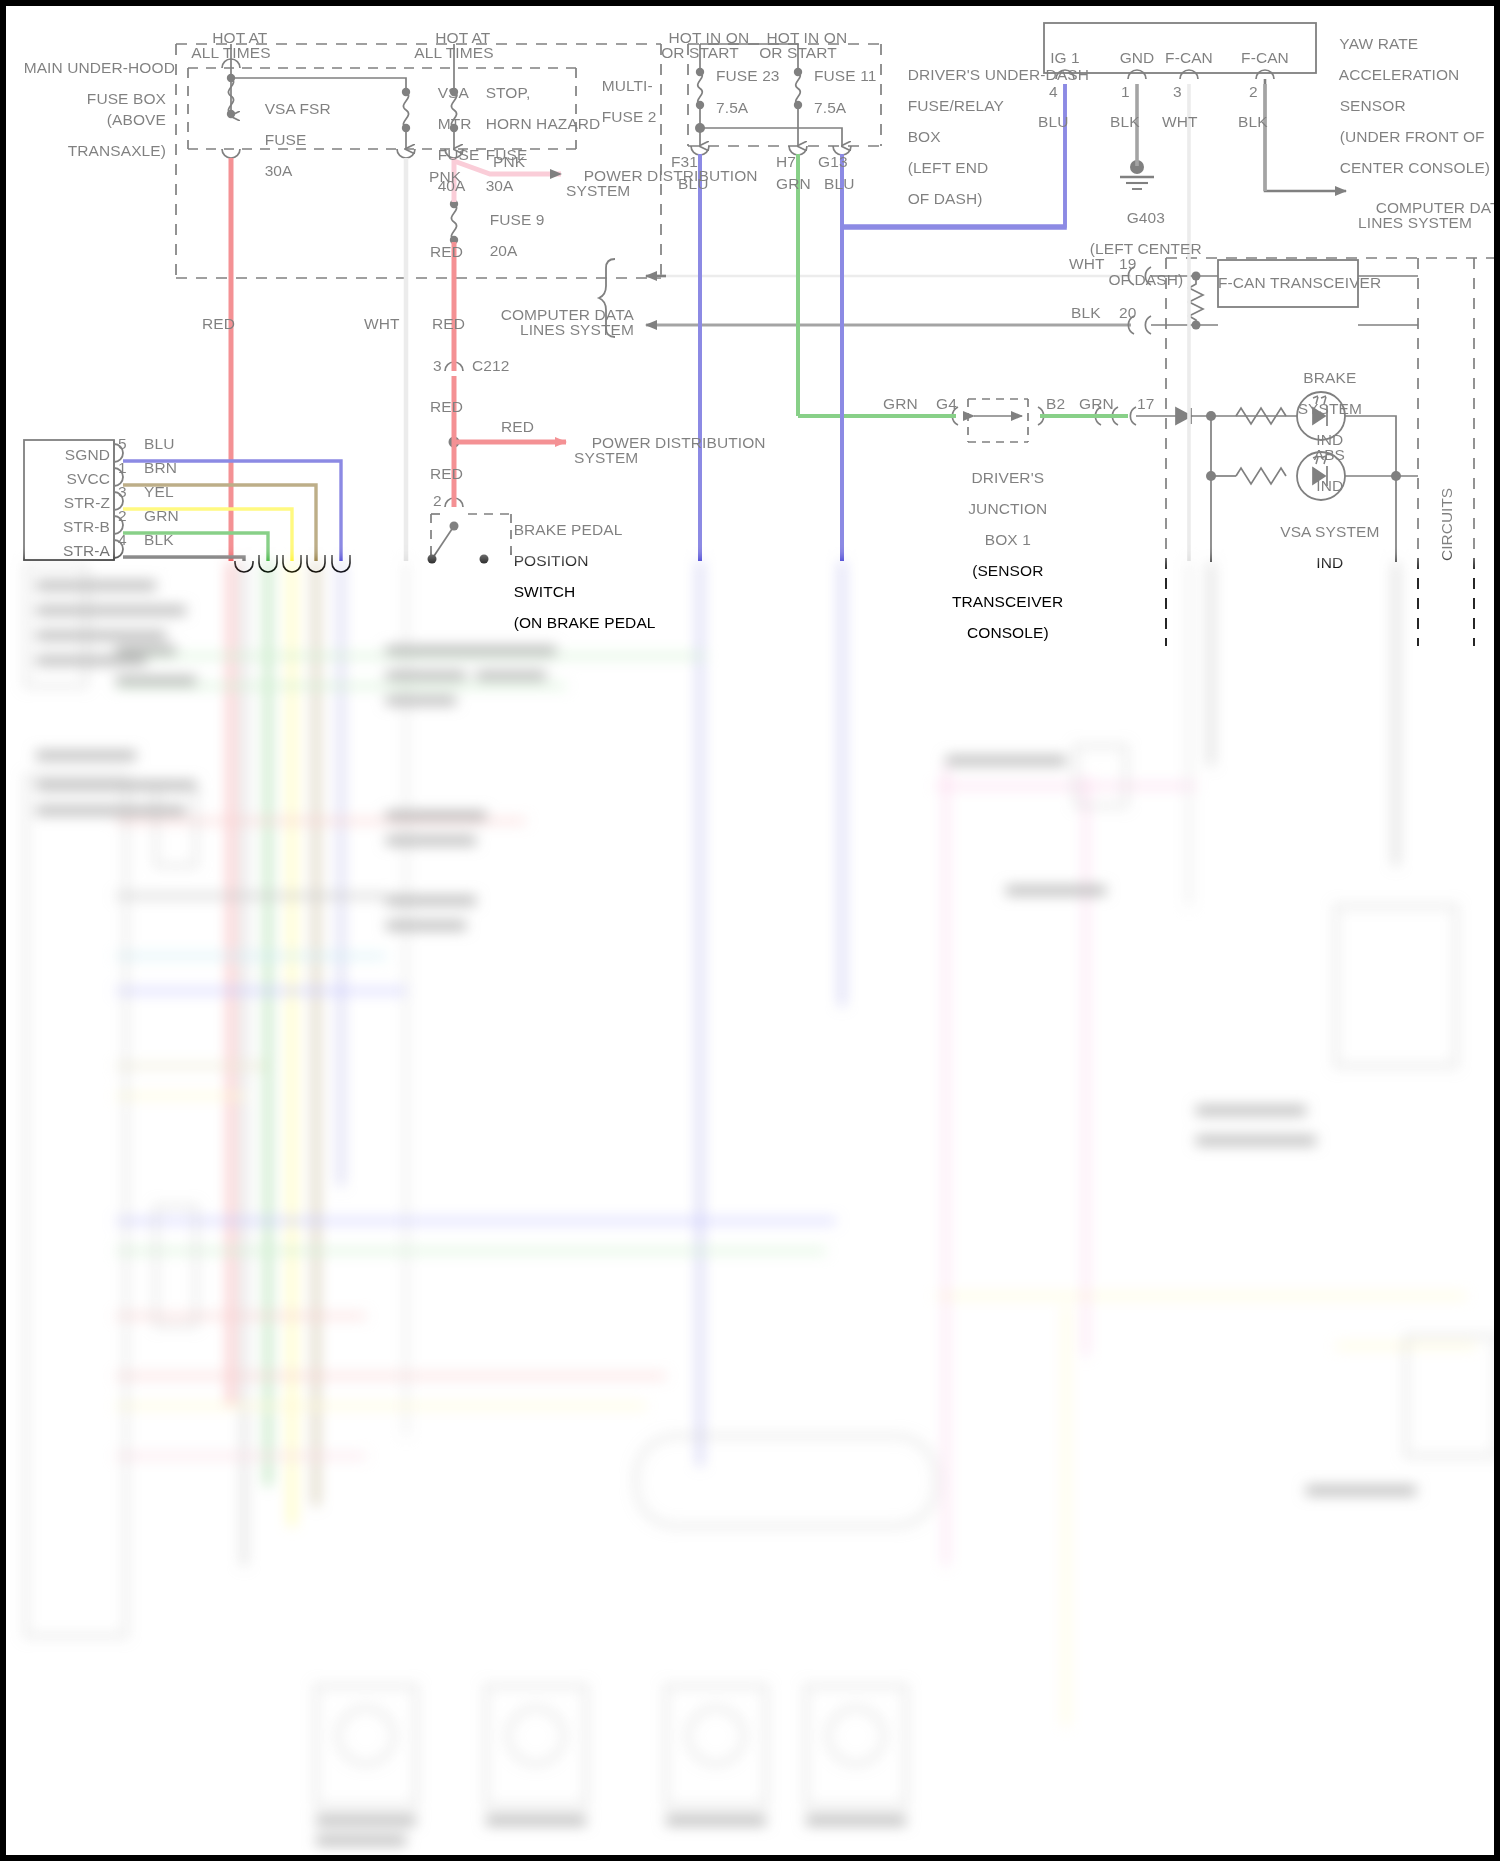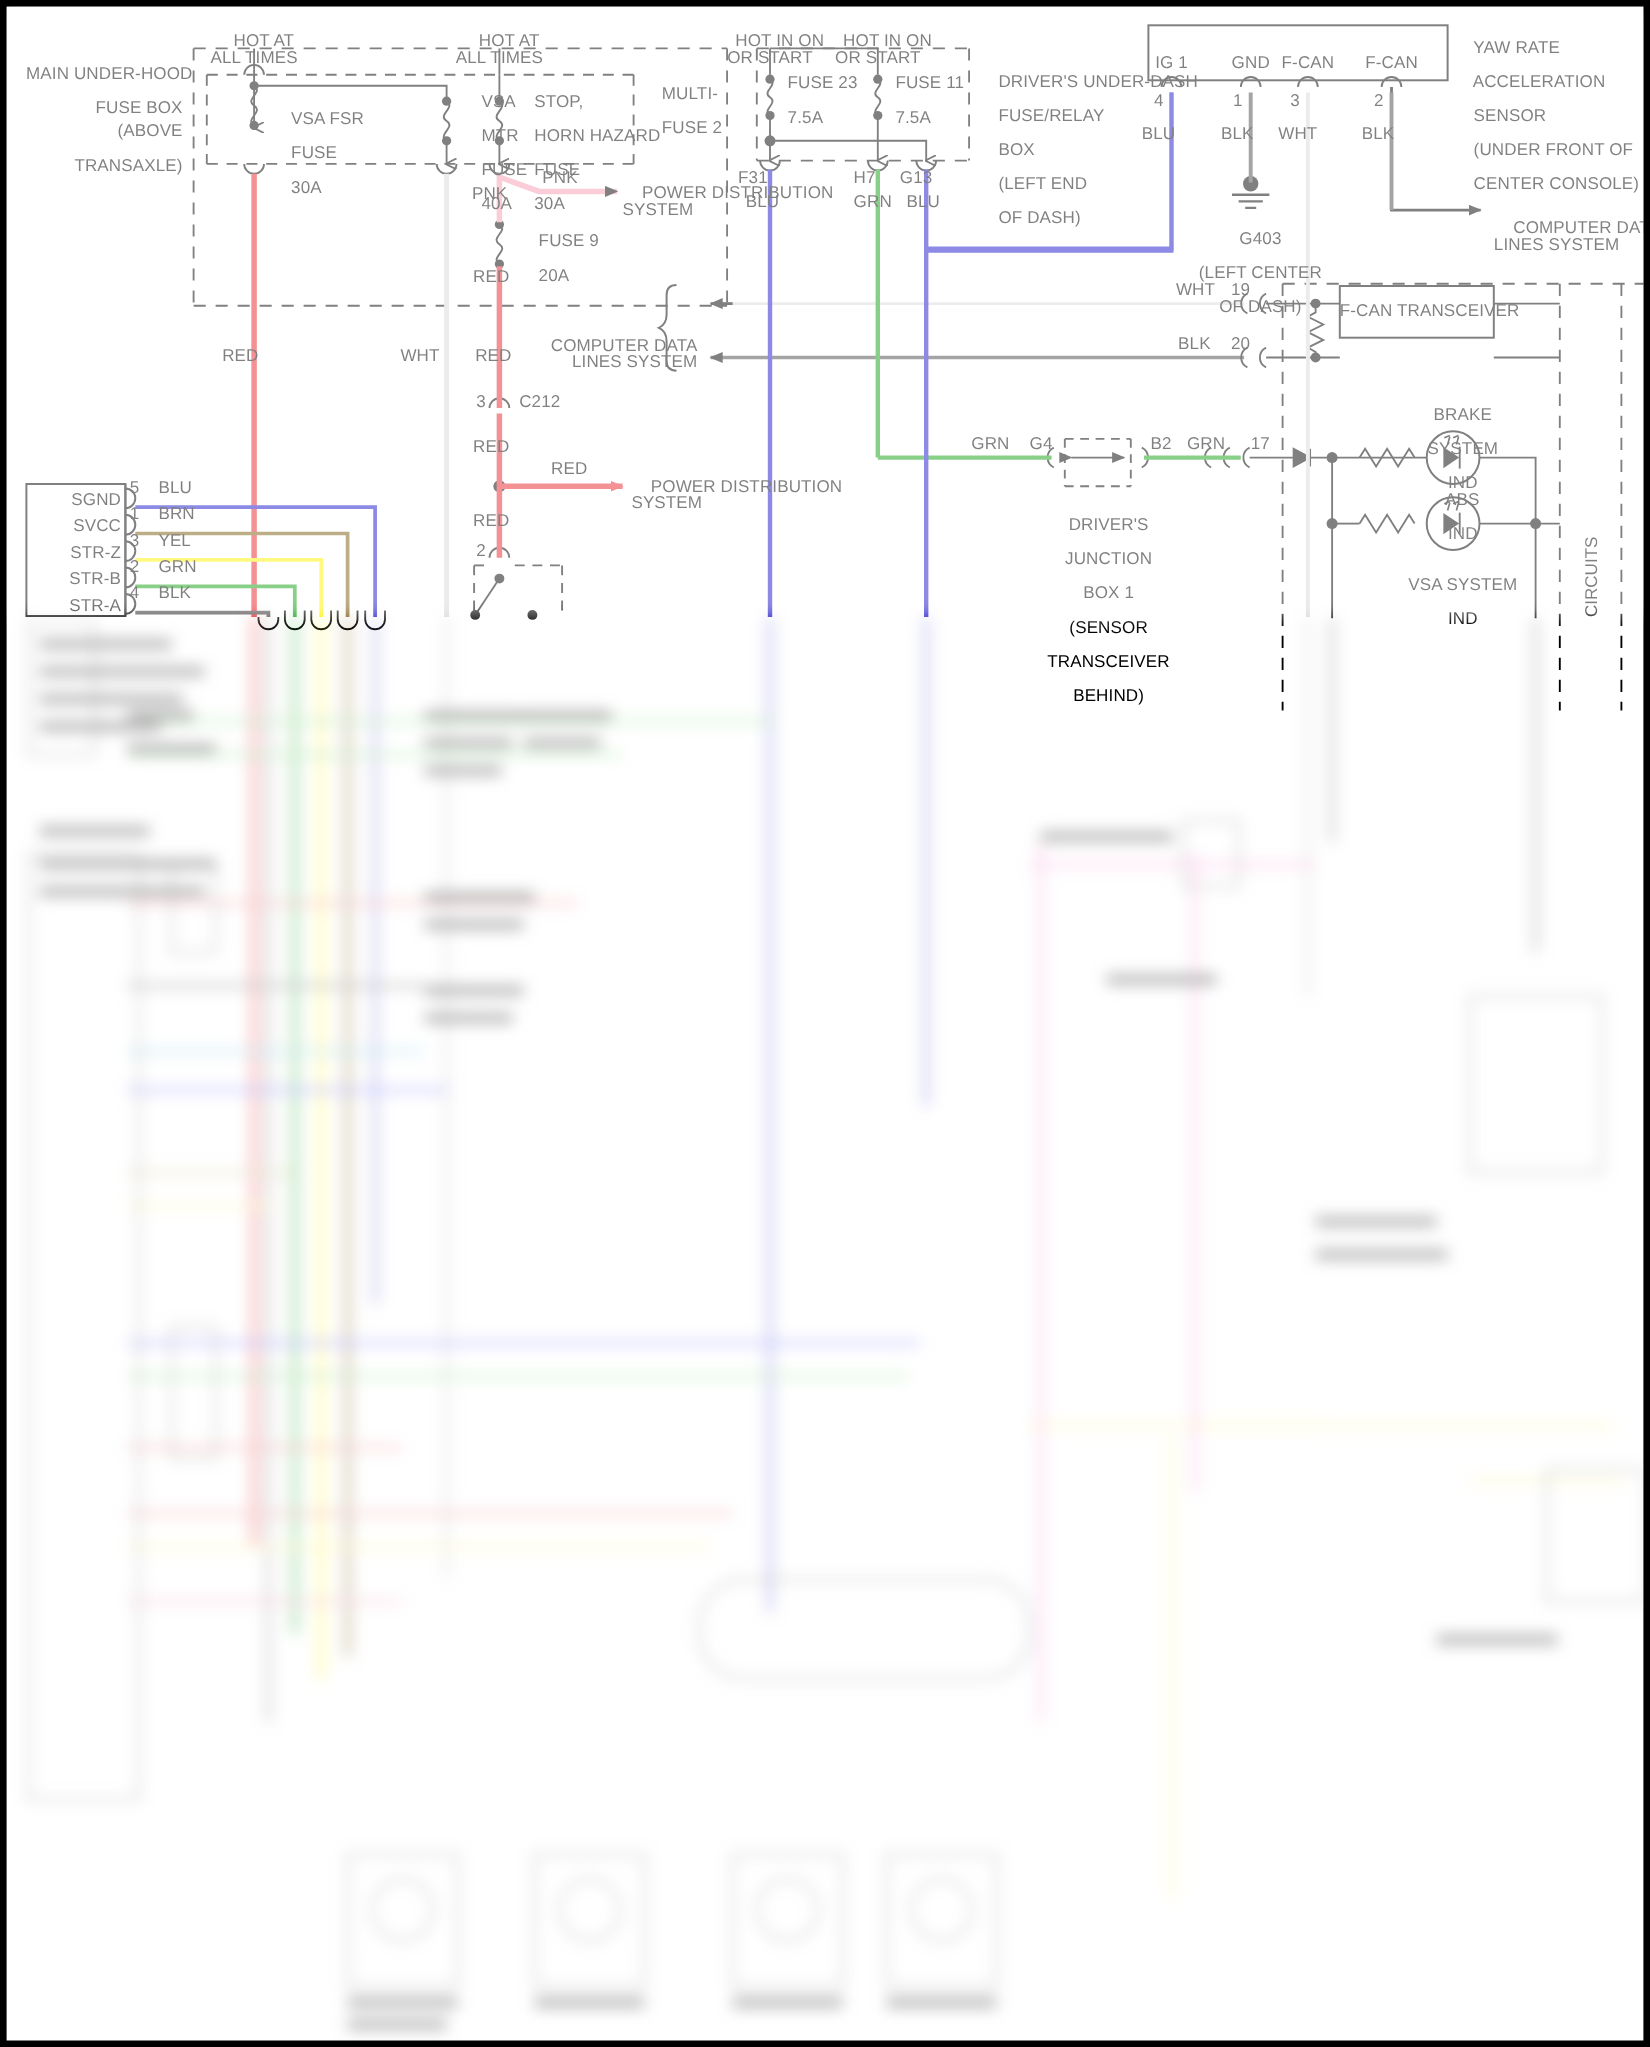--- a/index.html
+++ b/index.html
@@ -367,20 +367,26 @@
   <div class="lbl" style="left:568px;top:413px;">
     <span>POWER DISTRIBUTION</span><br><span>SYSTEM</span>
   </div>
   <div class="lbl" style="left:1352px;top:178px;">
     <span>COMPUTER DATA</span><br><span>LINES SYSTEM</span>
   </div>
   <div class="lbl r" style="left:400px;top:285px;width:228px;">
     <span>COMPUTER DATA</span><br><span>LINES SYSTEM</span>
   </div>
 
+  <div class="lbl" style="left:490px;top:500px;">
+    <span>BRAKE PEDAL</span><br>
+    <span>POSITION</span><br>
+    <span>SWITCH</span><br>
+    <span>(ON BRAKE PEDAL</span>
+  </div>
 
   <div class="lbl c" style="left:1029px;top:44px;width:60px;"><span>IG 1</span></div>
   <div class="lbl c" style="left:1101px;top:44px;width:60px;"><span>GND</span></div>
   <div class="lbl c" style="left:1153px;top:44px;width:60px;"><span>F-CAN</span></div>
   <div class="lbl c" style="left:1229px;top:44px;width:60px;"><span>F-CAN</span></div>
 
   <div class="lbl" style="left:1043px;top:78px;"><span>4</span></div>
   <div class="lbl" style="left:1115px;top:78px;"><span>1</span></div>
   <div class="lbl" style="left:1167px;top:78px;"><span>3</span></div>
   <div class="lbl" style="left:1243px;top:78px;"><span>2</span></div>
@@ -414,21 +420,21 @@
   <div class="lbl" style="left:1040px;top:390px;"><span>B2</span></div>
   <div class="lbl" style="left:1073px;top:390px;"><span>GRN</span></div>
   <div class="lbl" style="left:1131px;top:390px;"><span>17</span></div>
 
   <div class="lbl c" style="left:908px;top:448px;width:170px;">
     <span>DRIVER'S</span><br>
     <span>JUNCTION</span><br>
     <span>BOX 1</span><br>
     <span>(SENSOR</span><br>
     <span>TRANSCEIVER</span><br>
-    <span>BEHIND)</span>
+    <span>CONSOLE)</span>
   </div>
 
   <div class="lbl c" style="left:1212px;top:269px;width:140px;"><span>F-CAN TRANSCEIVER</span></div>
 
   <div class="lbl c" style="left:1255px;top:348px;width:120px;">
     <span>BRAKE</span><br>
     <span>SYSTEM</span><br>
     <span>IND</span>
   </div>
   <div class="lbl c" style="left:1255px;top:425px;width:120px;">

